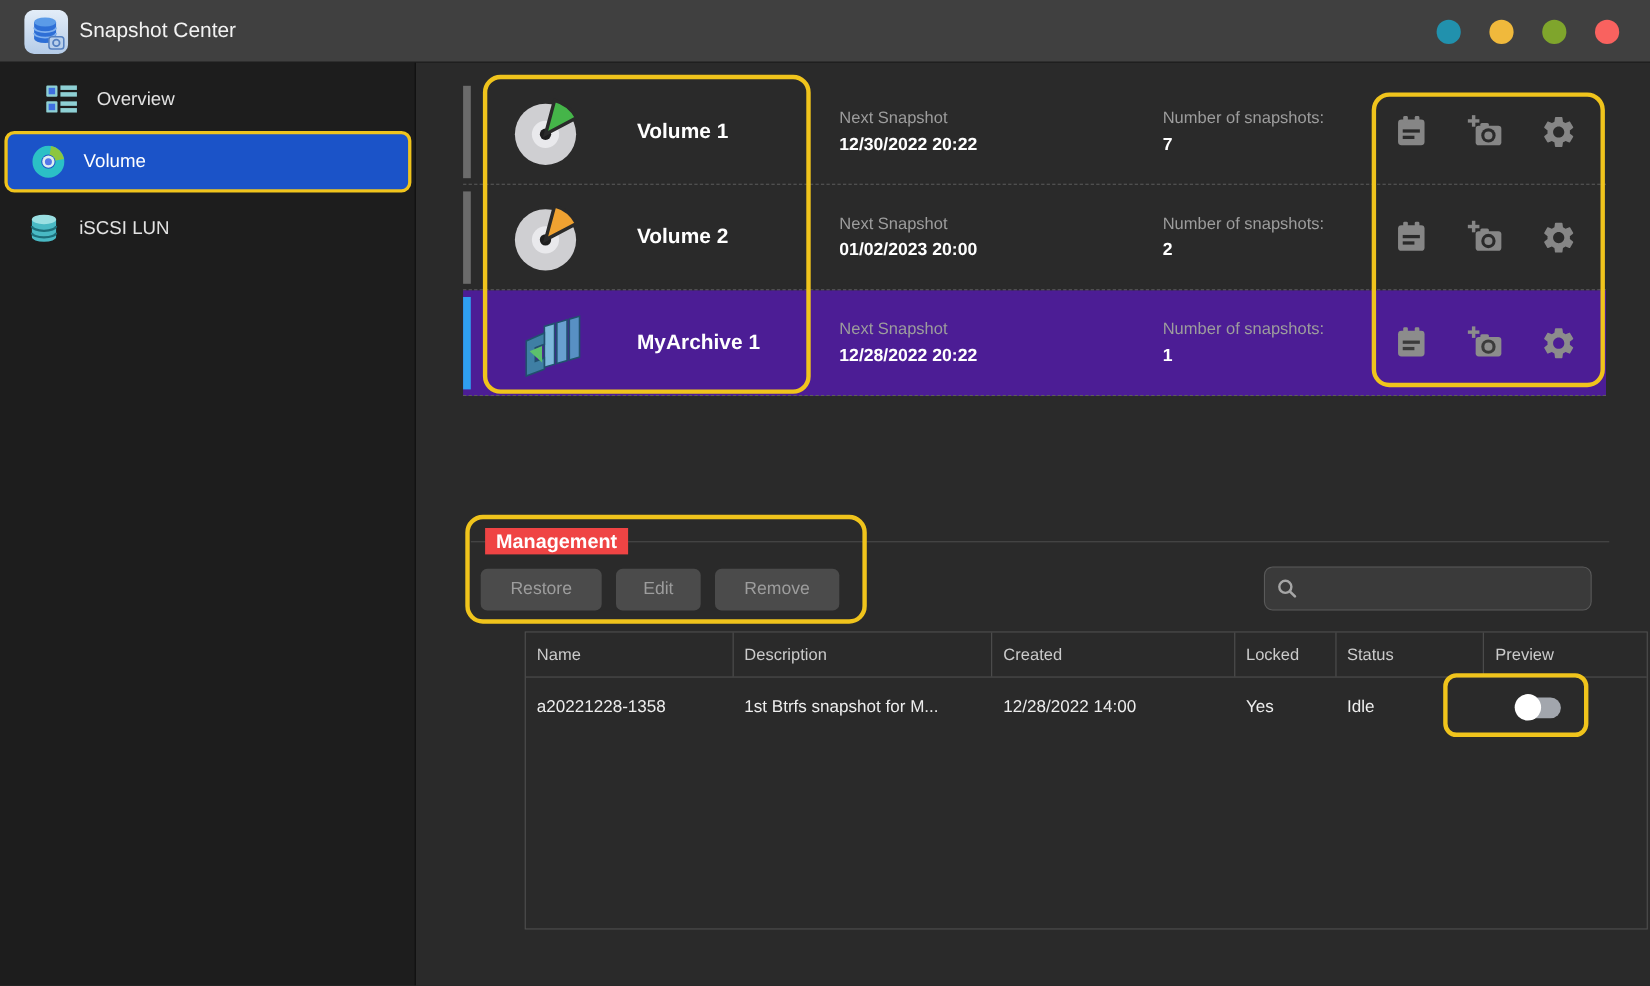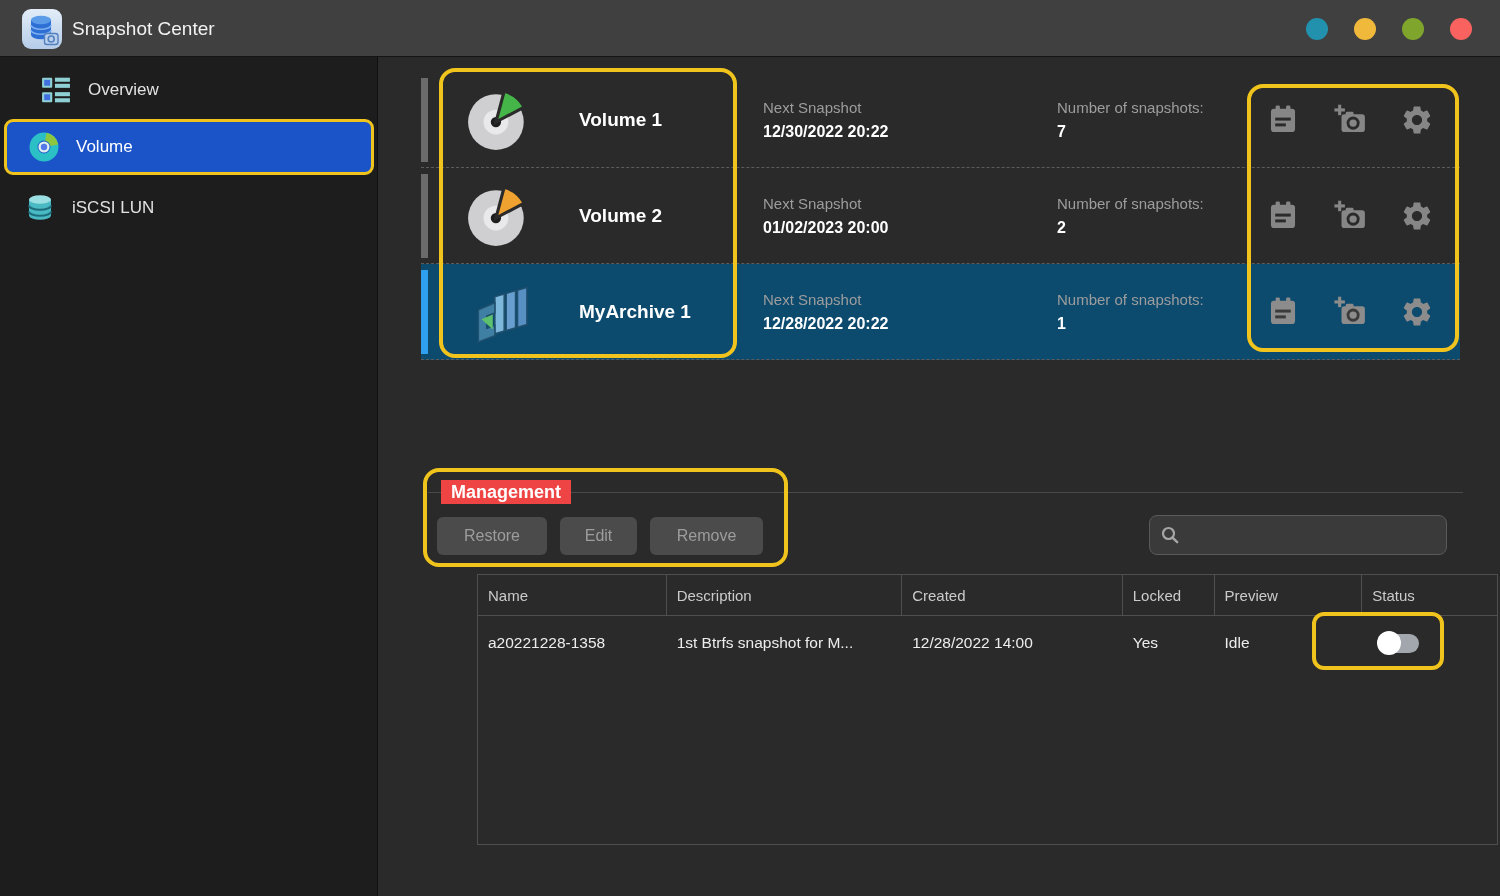--- a/index.html
+++ b/index.html
@@ -29,21 +29,21 @@
   .side-item.sel { left:4px; width:370px; height:56px; background:#1b53c8;
                    border:3px solid #f0c41c; border-radius:9px; color:#ffffff; }
   .side-item.sel .sicon { margin-left:21px; }
 
   
   .main { position:absolute; left:378px; top:57px; width:1122px; height:839px; }
 
   
   .vol-row { position:absolute; left:43px; width:1039px; height:96px;
              border-bottom:1px dashed #5c5c5c; }
-  .vol-row.sel { background:#0c4a6e; }
+  .vol-row.sel { background:#4c1d95; }
   .vol-bar { position:absolute; left:0; top:6px; width:7px; height:84px; background:#6b6b6b; }
   .vol-row.sel .vol-bar { background:#2f9ff0; }
   .vol-icon { position:absolute; left:45px; top:15px; width:66px; height:66px; }
   .vol-name { position:absolute; left:158px; top:0; height:95px; line-height:95px;
               color:#ffffff; font-size:19px; font-weight:bold; }
   .vol-next  { position:absolute; left:342px; top:24px; }
   .vol-count { position:absolute; left:636px; top:24px; }
   .lbl { color:#9d9d9d; font-size:15px; line-height:24px; }
   .val { color:#ffffff; font-size:16px; font-weight:bold; line-height:24px; }
   .row-actions { position:absolute; left:845px; top:0; height:95px; width:170px;
@@ -313,22 +313,22 @@
       </svg>
       <input type="text" placeholder="" style="">
     </div>
 
     <div class="snap-table">
       <div class="t-head">
         <div class="cell c0">Name</div>
         <div class="cell c1">Description</div>
         <div class="cell c2">Created</div>
         <div class="cell c3">Locked</div>
+        <div class="cell c4">Status</div>
         <div class="cell c5">Preview</div>
-        <div class="cell c4">Status</div>
       </div>
       <div class="t-row">
         <div class="cell c0">a20221228-1358</div>
         <div class="cell c1">1st Btrfs snapshot for M...</div>
         <div class="cell c2">12/28/2022 14:00</div>
         <div class="cell c3">Yes</div>
         <div class="cell c4">Idle</div>
         <div class="cell c5">
           <span class="toggle">
             <span class="track"></span>

